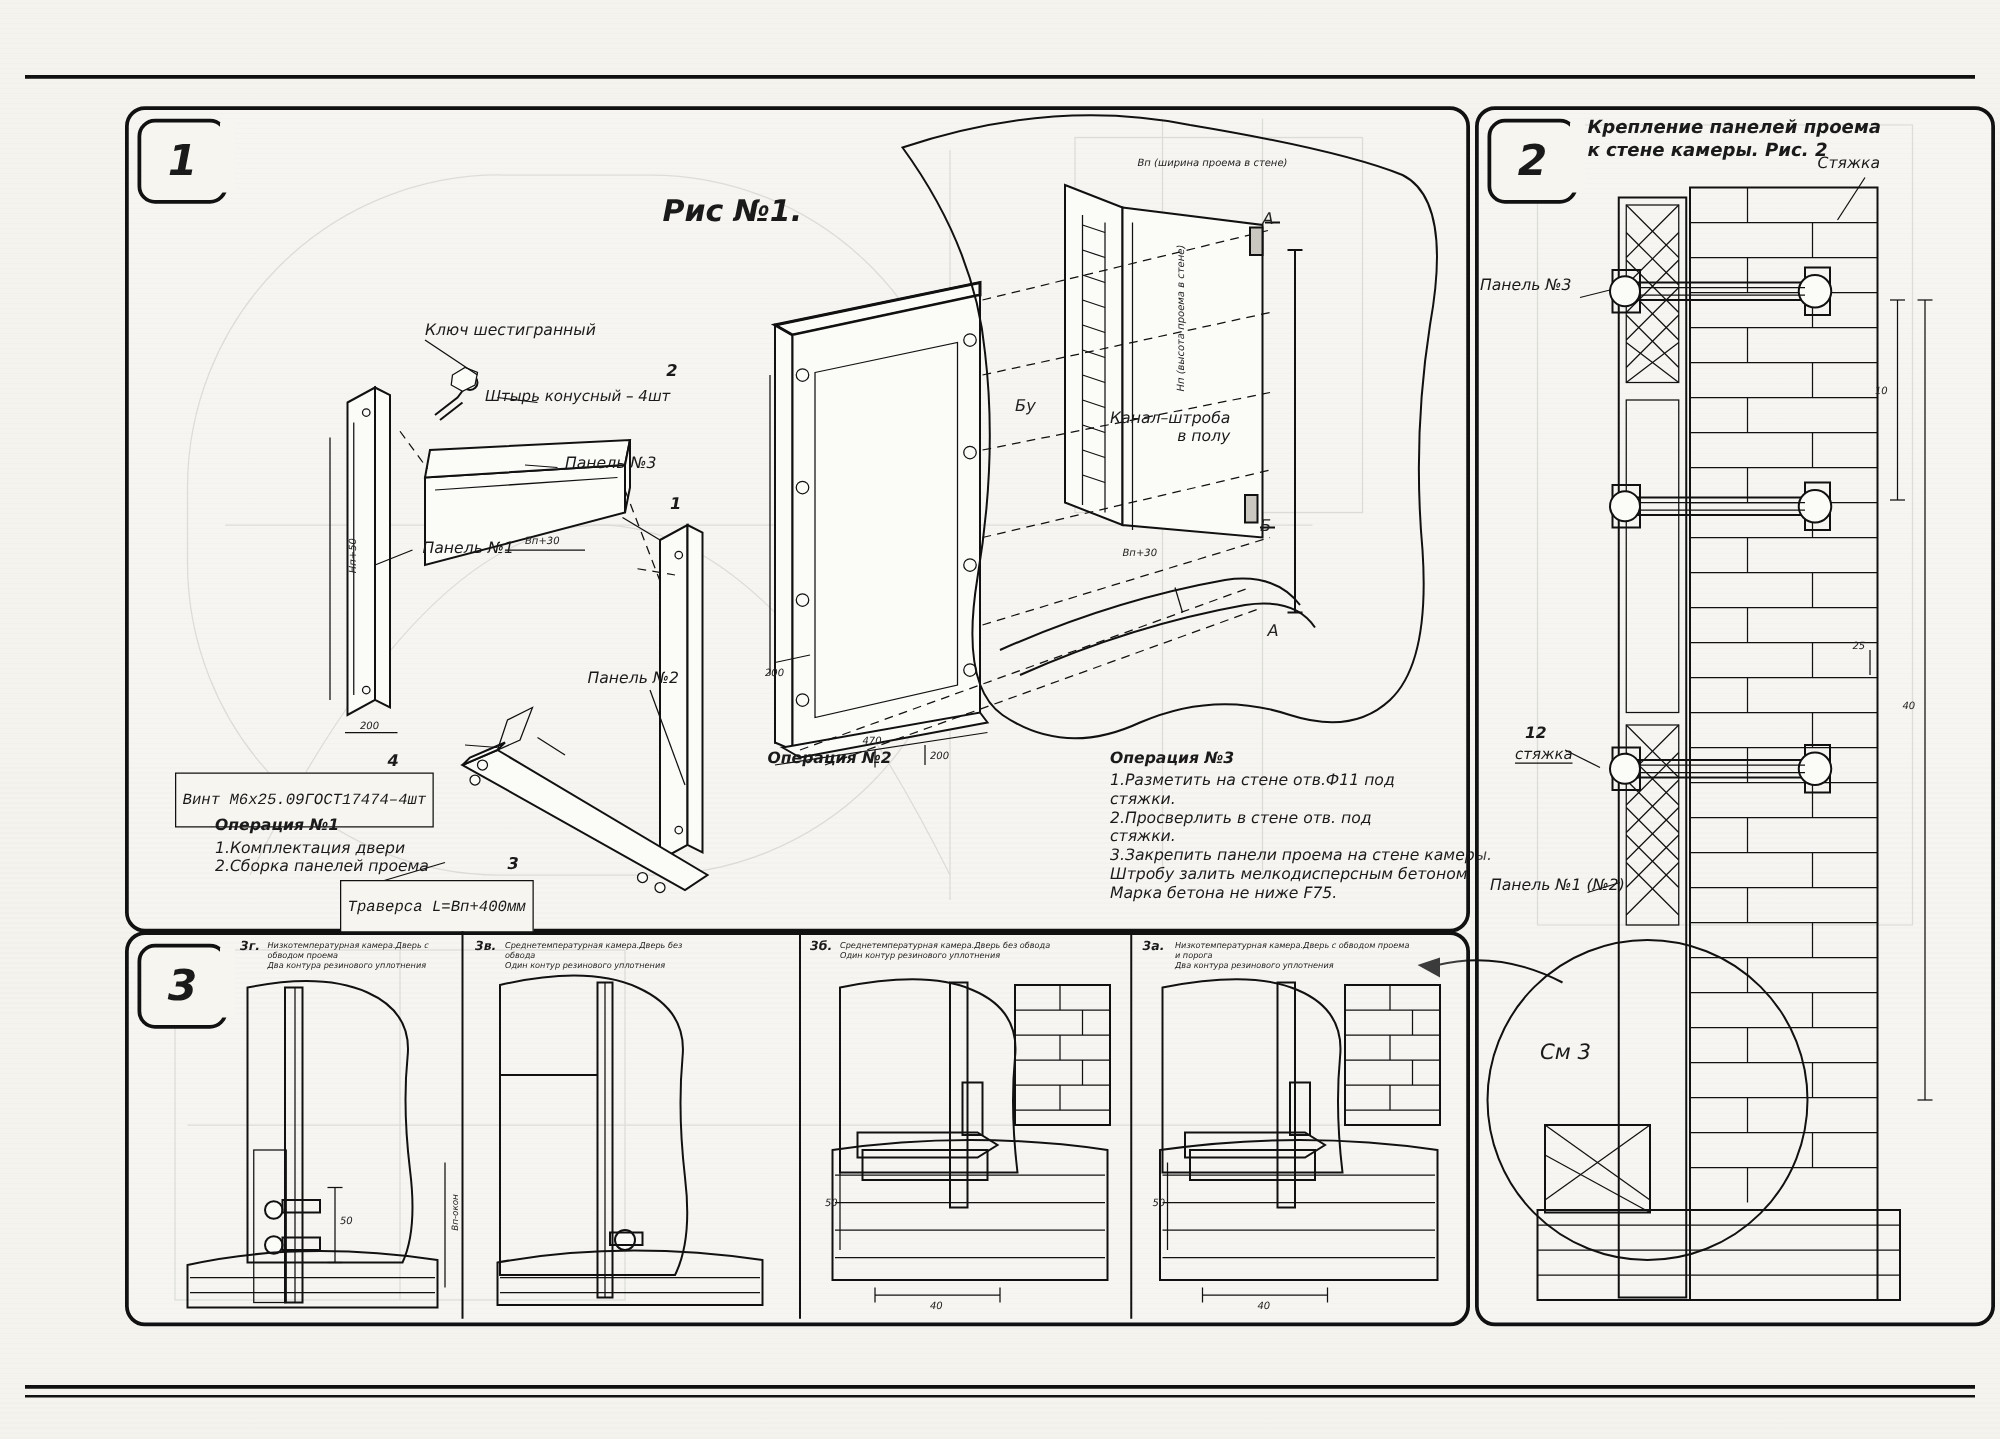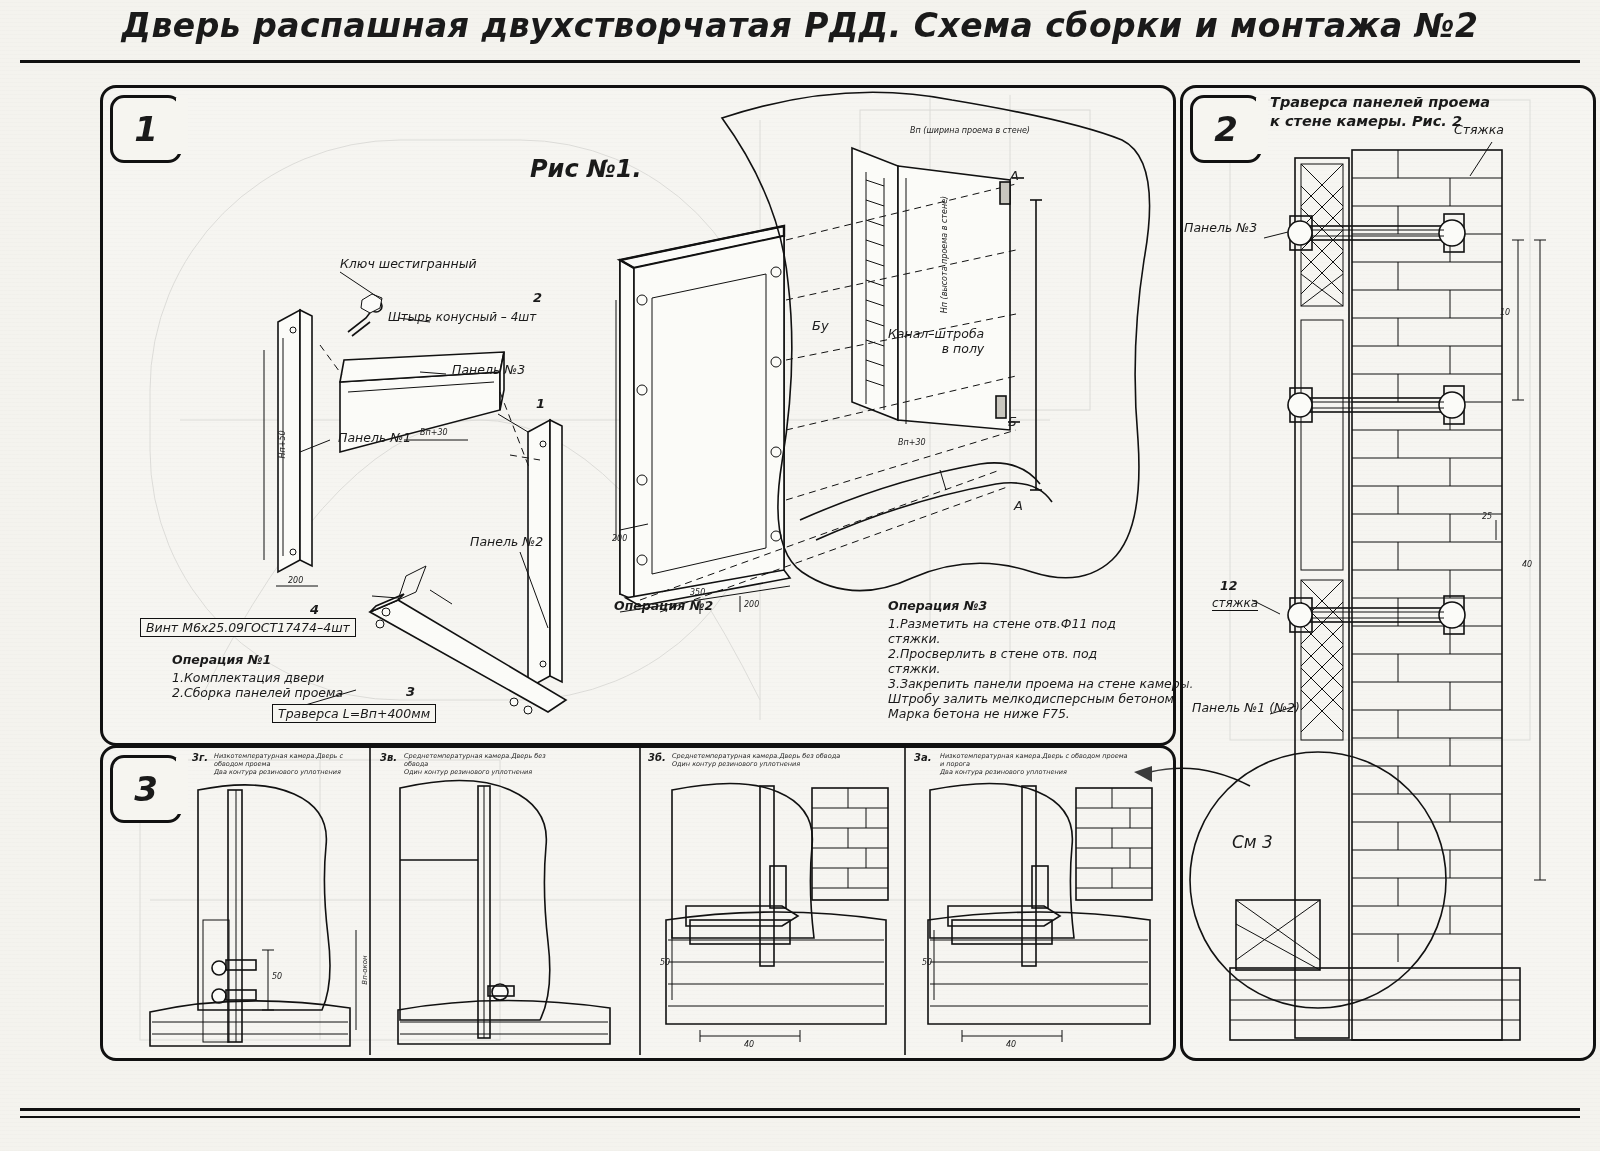--- a/index.html
+++ b/index.html
@@ -31,21 +31,21 @@
   .steptab.t2{left:1190px;top:95px;}
   .tabnotch{position:absolute;background:#f6f5f0;}
   .tabnotch.n1{left:176px;top:98px;width:12px;height:56px;}
   .tabnotch.n3{left:176px;top:758px;width:12px;height:56px;}
   .tabnotch.n2{left:1256px;top:98px;width:12px;height:56px;}
 
   .hdr{position:absolute;font-style:italic;font-weight:bold;}
   .lbl{position:absolute;font-style:italic;text-align:right;}
   .tiny{position:absolute;font-style:italic;font-size:8px;color:#222;}
   .op{position:absolute;font-style:italic;font-size:12.5px;line-height:15px;white-space:pre-line;}
-  .boxed{border:1.5px solid #111;padding:1px 5px;background:#f6f5f0;}
+  .boxed{border:1.5px solid #111;padding:14px 5px;background:#f6f5f0;font-family:Liberation Mono, monospace;}
 
   svg{position:absolute;left:0;top:0;overflow:visible;}
   .ln{stroke:#111;fill:none;}
   .thin{stroke-width:1;}
   .med{stroke-width:1.6;}
   .thick{stroke-width:2.4;}
   .dash{stroke-dasharray:7 5;stroke-width:1;}
   .fillw{fill:#fbfbf8;}
   .fillgg{fill:#c9c7bf;}
   .bg-ghost{opacity:0.13;}
@@ -65,21 +65,20 @@
       <path d="M930 95 L930 700"></path>
       <path d="M1010 95 L1010 700"></path>
       <rect x="860" y="110" width="230" height="300"></rect>
       <rect x="140" y="760" width="360" height="280"></rect>
       <path d="M150 900 L1100 900"></path>
       <path d="M320 760 L320 1040"></path>
       <rect x="1230" y="100" width="300" height="640"></rect>
     </g>
   </svg>
 
-  <div class="title">Дверь распашная двухстворчатая РДД.  Схема сборки и монтажа №2</div>
   <div class="rule top"></div>
   <div class="rule bot"></div>
   <div class="rule bot2"></div>
 
   <div class="frame" id="frame1"></div>
   <div class="steptab t1">1</div>
   <div class="tabnotch n1"></div>
 
   <div class="hdr" style="left:530px;top:155px;font-size:24px;">Рис №1.</div>
 
@@ -194,21 +193,21 @@
 
     <g class="ln thin">
       <line x1="616" y1="540" x2="616" y2="300"></line>
       <line x1="620" y1="612" x2="790" y2="586"></line>
       <line x1="620" y1="530" x2="648" y2="524"></line>
       <line x1="700" y1="600" x2="700" y2="614"></line>
       <line x1="740" y1="596" x2="740" y2="612"></line>
     </g>
   </svg>
   <div class="tiny" style="left:612px;top:534px;">200</div>
-  <div class="tiny" style="left:690px;top:588px;">350</div>
+  <div class="tiny" style="left:690px;top:588px;">470</div>
   <div class="tiny" style="left:744px;top:600px;">200</div>
 
   <div class="op" style="left:614px;top:598px;font-weight:bold;">Операция №2</div>
 
   <svg width="1600" height="1151">
 
     <path class="ln med" d="M722 118 q120 -40 230 -18 q120 20 170 40 q40 20 22 120 q-14 90 -6 180 q6 90 -26 120 q-30 28 -80 12 q-60 -20 -120 6 q-60 28 -110 -6 q-34 -24 -20 -110 q16 -96 6 -180 q-8 -84 -66 -164 z" fill="#fbfbf8"></path>
 
     <g>
       <polygon class="ln med fillw" points="852,148 898,166 898,420 852,402"></polygon>
@@ -274,21 +273,21 @@
 2.Просверлить в стене отв.  под
 стяжки.
 3.Закрепить панели проема на стене камеры.
 Штробу залить мелкодисперсным бетоном
 Марка бетона не ниже   F75.</div>
 
   <div class="frame" id="frame2"></div>
   <div class="steptab t2">2</div>
   <div class="tabnotch n2"></div>
 
-  <div class="hdr" style="left:1270px;top:94px;font-size:14.5px;">Траверса панелей проема</div>
+  <div class="hdr" style="left:1270px;top:94px;font-size:14.5px;">Крепление панелей проема</div>
   <div class="hdr" style="left:1270px;top:113px;font-size:14.5px;">к стене камеры. Рис. 2</div>
 
   <svg width="1600" height="1151">
 
     <g>
       <rect x="1352" y="150" width="150" height="890" class="ln med" fill="#fbfbf8"></rect>
       <g class="ln thin">
         <line x1="1352" y1="178" x2="1502" y2="178"></line>
         <line x1="1352" y1="206" x2="1502" y2="206"></line>
         <line x1="1352" y1="234" x2="1502" y2="234"></line>

